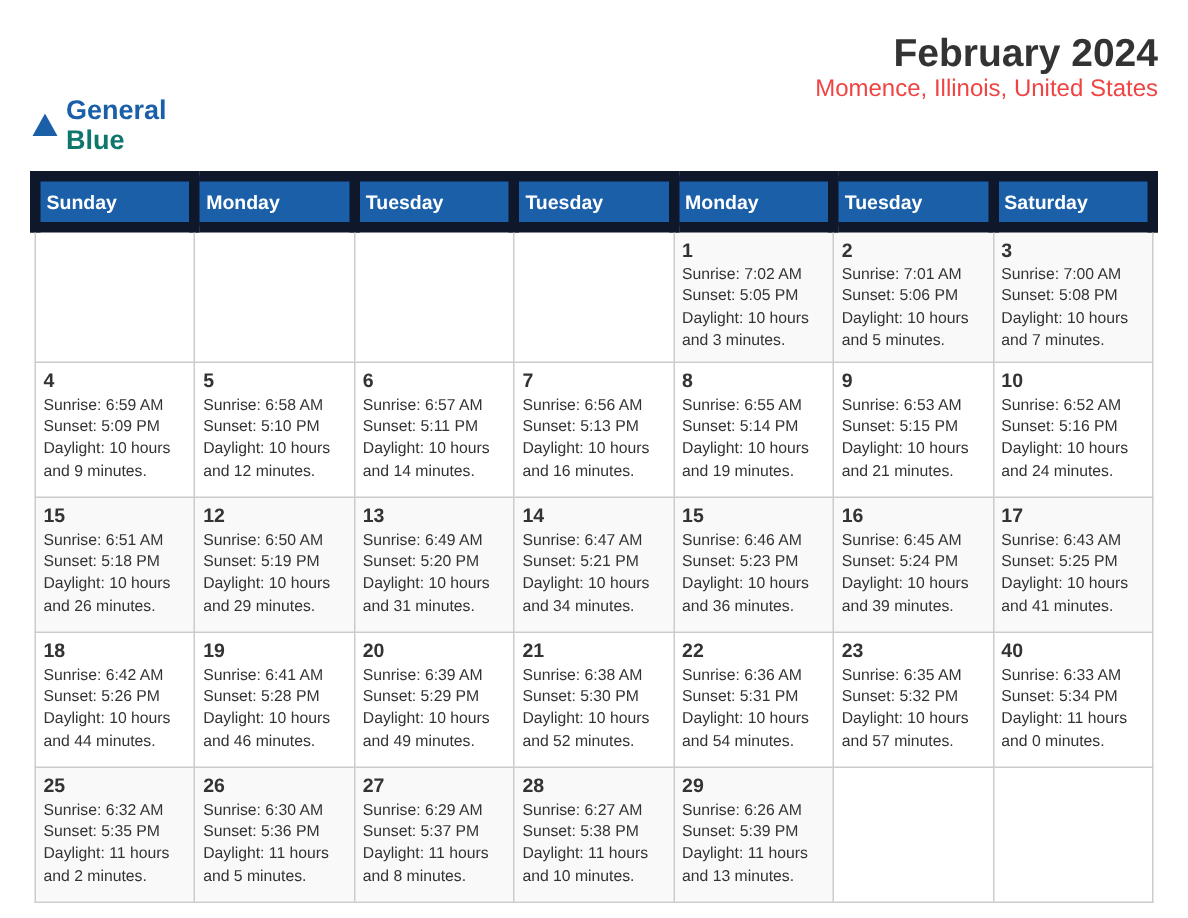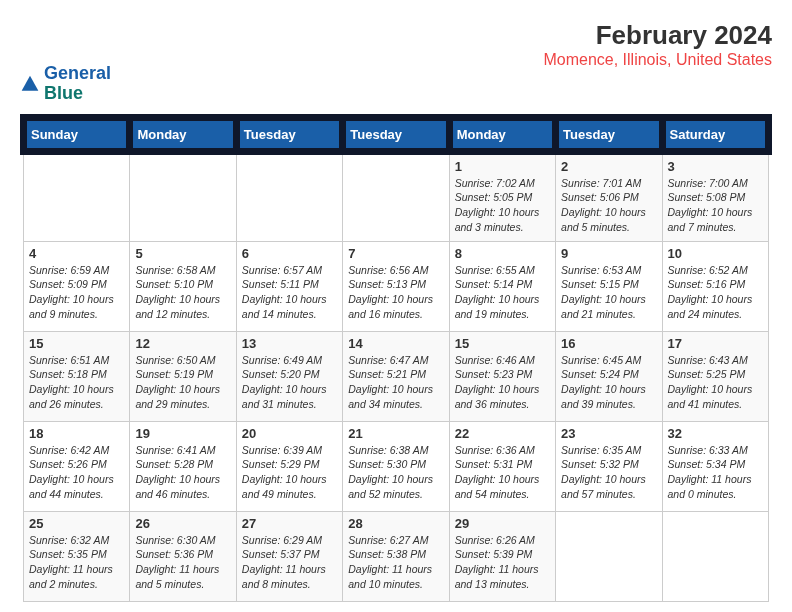--- a/index.html
+++ b/index.html
@@ -77,21 +77,20 @@
       font-size: 13px;
       font-weight: bold;
       color: #333;
       display: block;
       margin-bottom: 2px;
     }
     .day-info {
       font-size: 10.5px;
       color: #333;
       line-height: 1.4;
-      font-style: italic;
     }
     .empty-cell {
       background: #fff !important;
     }
   </style>
 </head>
 <body>
 
 <div class="header-area">
   <div class="logo">
@@ -219,21 +218,21 @@
         </td>
         <td>
           <span class="day-num">22</span>
           <div class="day-info">Sunrise: 6:36 AM<br>Sunset: 5:31 PM<br>Daylight: 10 hours<br>and 54 minutes.</div>
         </td>
         <td>
           <span class="day-num">23</span>
           <div class="day-info">Sunrise: 6:35 AM<br>Sunset: 5:32 PM<br>Daylight: 10 hours<br>and 57 minutes.</div>
         </td>
         <td>
-          <span class="day-num">32</span>
+          <span class="day-num">40</span>
           <div class="day-info">Sunrise: 6:33 AM<br>Sunset: 5:34 PM<br>Daylight: 11 hours<br>and 0 minutes.</div>
         </td>
       </tr>
       <tr>
         <td>
           <span class="day-num">25</span>
           <div class="day-info">Sunrise: 6:32 AM<br>Sunset: 5:35 PM<br>Daylight: 11 hours<br>and 2 minutes.</div>
         </td>
         <td>
           <span class="day-num">26</span>

